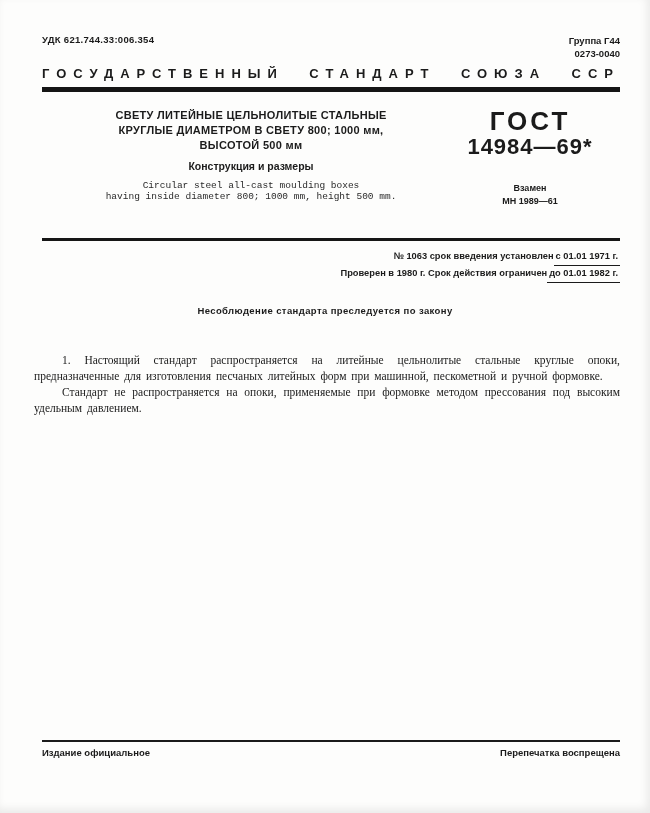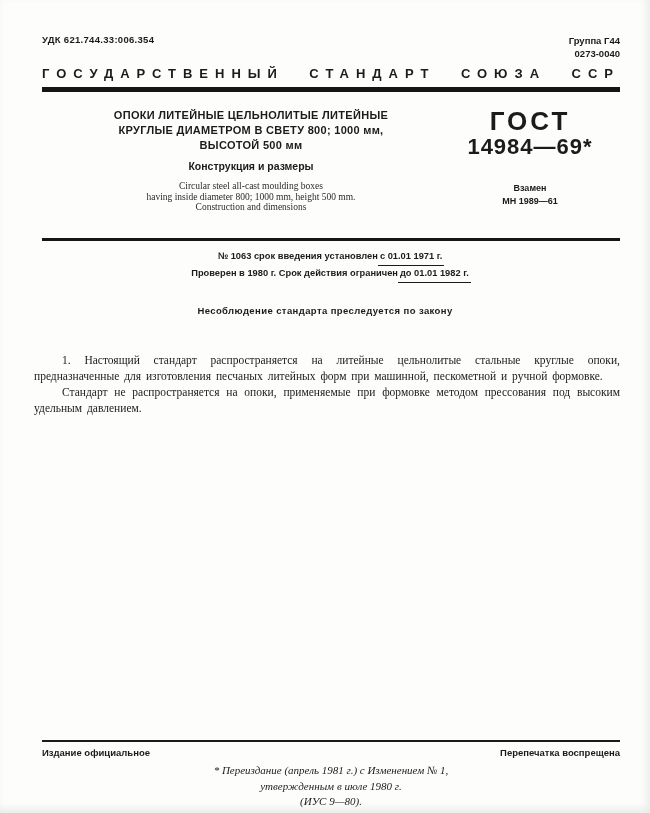--- a/index.html
+++ b/index.html
@@ -27,31 +27,31 @@
     display:flex;justify-content:space-between;
     font-size:13px;font-weight:bold;
   }
   .banner span{letter-spacing:7px;white-space:nowrap;}
   .banner-bar{left:42px;right:30px;top:87px;height:5px;background:#151515;}
 
   .title-row{left:42px;right:30px;top:108px;display:flex;}
   .title-left{flex:1;text-align:center;padding:0 10px 0 30px;}
   .t-ru{font-size:11px;font-weight:bold;line-height:15px;letter-spacing:0.3px;}
   .t-sub{font-size:10.5px;font-weight:bold;margin-top:7px;}
-  .t-en{font-family:Liberation Serif, serif;font-size:9.5px;line-height:10.5px;margin-top:9px;color:#2a2a2a;}
+  .t-en{font-family:Liberation Mono, monospace;font-size:9.5px;line-height:10.5px;margin-top:9px;color:#2a2a2a;}
   .title-right{width:180px;text-align:center;}
   .gost-word{font-size:26px;font-weight:bold;letter-spacing:3px;line-height:26px;}
   .gost-num{font-size:22px;font-weight:bold;letter-spacing:1px;line-height:26px;white-space:nowrap;}
   .vzamen{font-size:9px;font-weight:bold;margin-top:22px;line-height:13px;}
 
   .rule-thick{left:42px;right:30px;top:238px;height:3px;background:#161616;}
 
   .decree{left:42px;right:30px;top:249px;font-size:9.3px;font-weight:bold;line-height:15px;}
   .decree-l1{white-space:nowrap;}
-  .decree-row{display:flex;justify-content:center;align-items:flex-start;}
+  .decree-row{display:flex;justify-content:flex-end;align-items:flex-start;}
   .decree-date{border-bottom:1.5px solid #1b1b1b;padding:0 2px 1px 2px;white-space:nowrap;}
 
   .notice{left:0;right:0;top:305px;text-align:center;font-size:9.5px;font-weight:bold;letter-spacing:0.4px;}
 
   .body-text{left:34px;right:30px;top:352px;font-family:"Liberation Serif", serif;font-size:11.5px;line-height:16px;text-align:justify;}
   .body-text p{margin:0;text-indent:28px;word-spacing:2px;}
 
   .footer-rule{left:42px;right:30px;top:740px;height:2px;background:#1b1b1b;}
   .footer-row{left:42px;right:30px;top:747px;display:flex;justify-content:space-between;font-size:9.5px;font-weight:bold;}
   .footnote{left:42px;right:30px;top:763px;text-align:center;font-family:"Liberation Serif", serif;font-style:italic;font-size:11px;line-height:15.5px;color:#222;}
@@ -71,28 +71,27 @@
   <div class="abs banner">
     <span>ГОСУДАРСТВЕННЫЙ</span>
     <span>СТАНДАРТ</span>
     <span>СОЮЗА</span>
     <span>ССР</span>
   </div>
   <div class="abs banner-bar"></div>
 
   <div class="abs title-row">
     <div class="title-left">
-      <div class="t-ru">ОПОКИ ЛИТЕЙНЫЕ ЦЕЛЬНОЛИТЫЕ ЛИТЕЙНЫЕ</div>
+      <div class="t-ru">СВЕТУ ЛИТЕЙНЫЕ ЦЕЛЬНОЛИТЫЕ СТАЛЬНЫЕ</div>
       <div class="t-ru">КРУГЛЫЕ ДИАМЕТРОМ В СВЕТУ 800; 1000 мм,</div>
       <div class="t-ru">ВЫСОТОЙ 500 мм</div>
       <div class="t-sub">Конструкция и размеры</div>
       <div class="t-en">
         <div>Circular steel all-cast moulding boxes</div>
         <div>having inside diameter 800; 1000 mm, height 500 mm.</div>
-        <div>Construction and dimensions</div>
       </div>
     </div>
     <div class="title-right">
       <div class="gost-word">ГОСТ</div>
       <div class="gost-num">14984—69*</div>
       <div class="vzamen">
         <div>Взамен</div>
         <div>МН 1989—61</div>
       </div>
     </div>
@@ -118,19 +117,14 @@
     <p>Стандарт   не  распространяется   на  опоки,  применяемые  при  формовке  методом  прессования под высоким удельным давлением.</p>
   </div>
 
   <div class="abs footer-rule"></div>
 
   <div class="abs footer-row">
     <span>Издание официальное</span>
     <span>Перепечатка воспрещена</span>
   </div>
 
-  <div class="abs footnote">
-    <div>* Переиздание (апрель 1981 г.) с Изменением № 1,</div>
-    <div>утвержденным в июле 1980 г.</div>
-    <div>(ИУС 9—80).</div>
-  </div>
 
 </div>
 
 </body></html>

